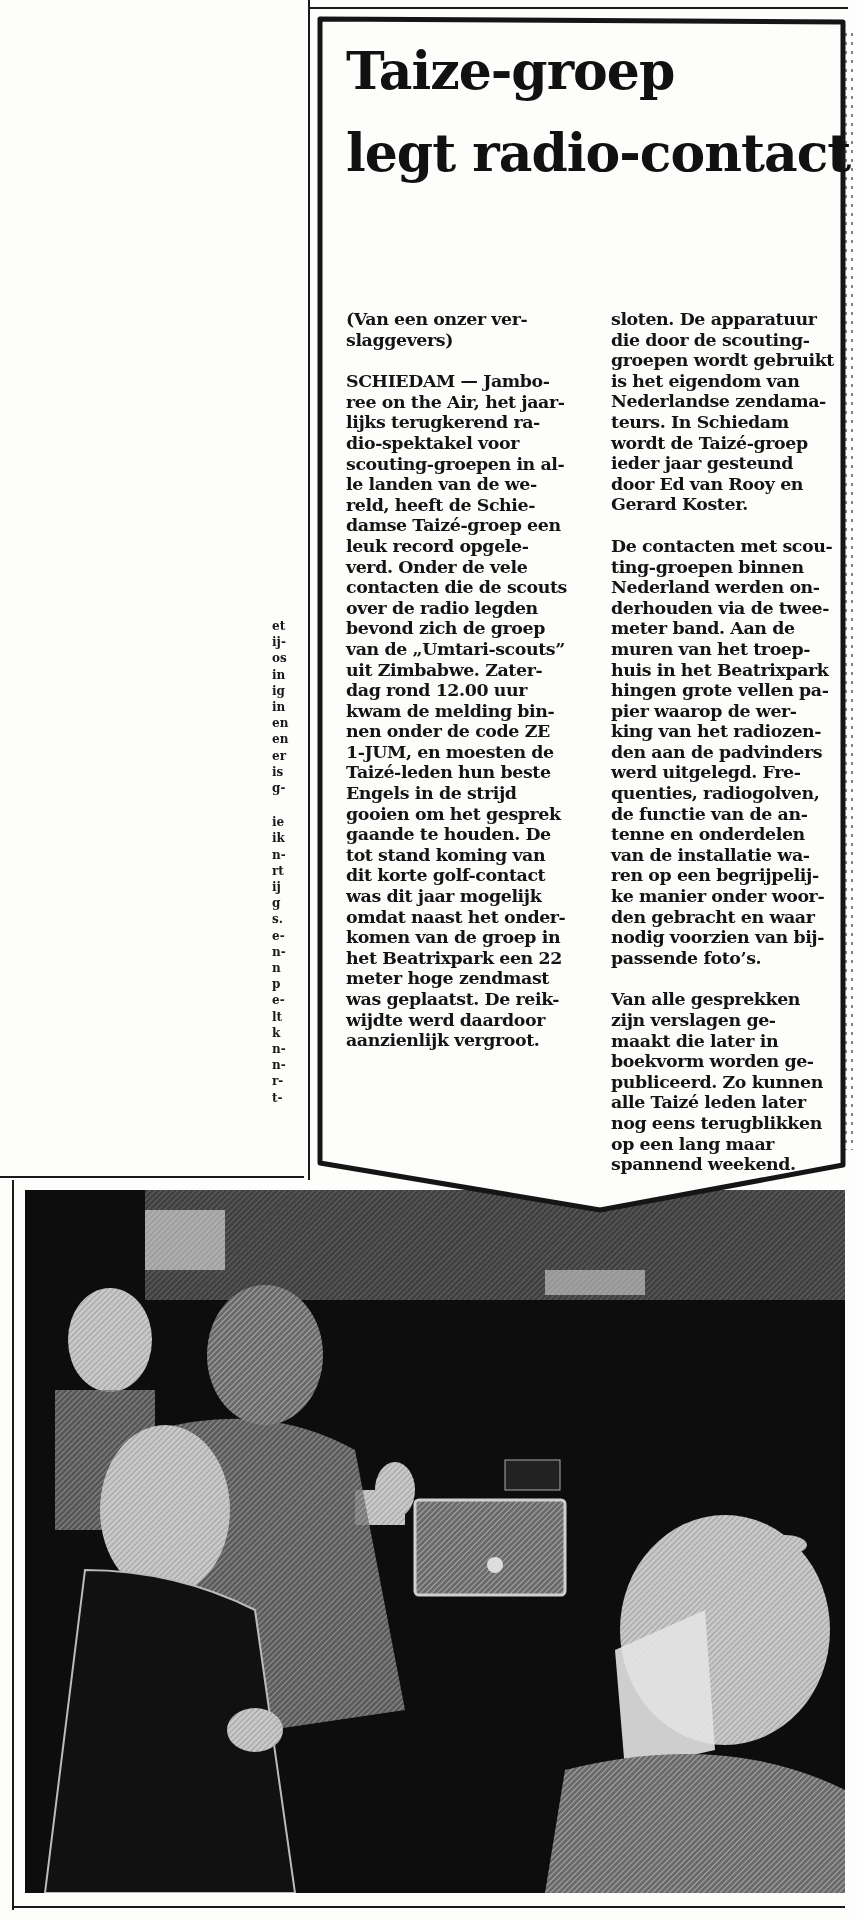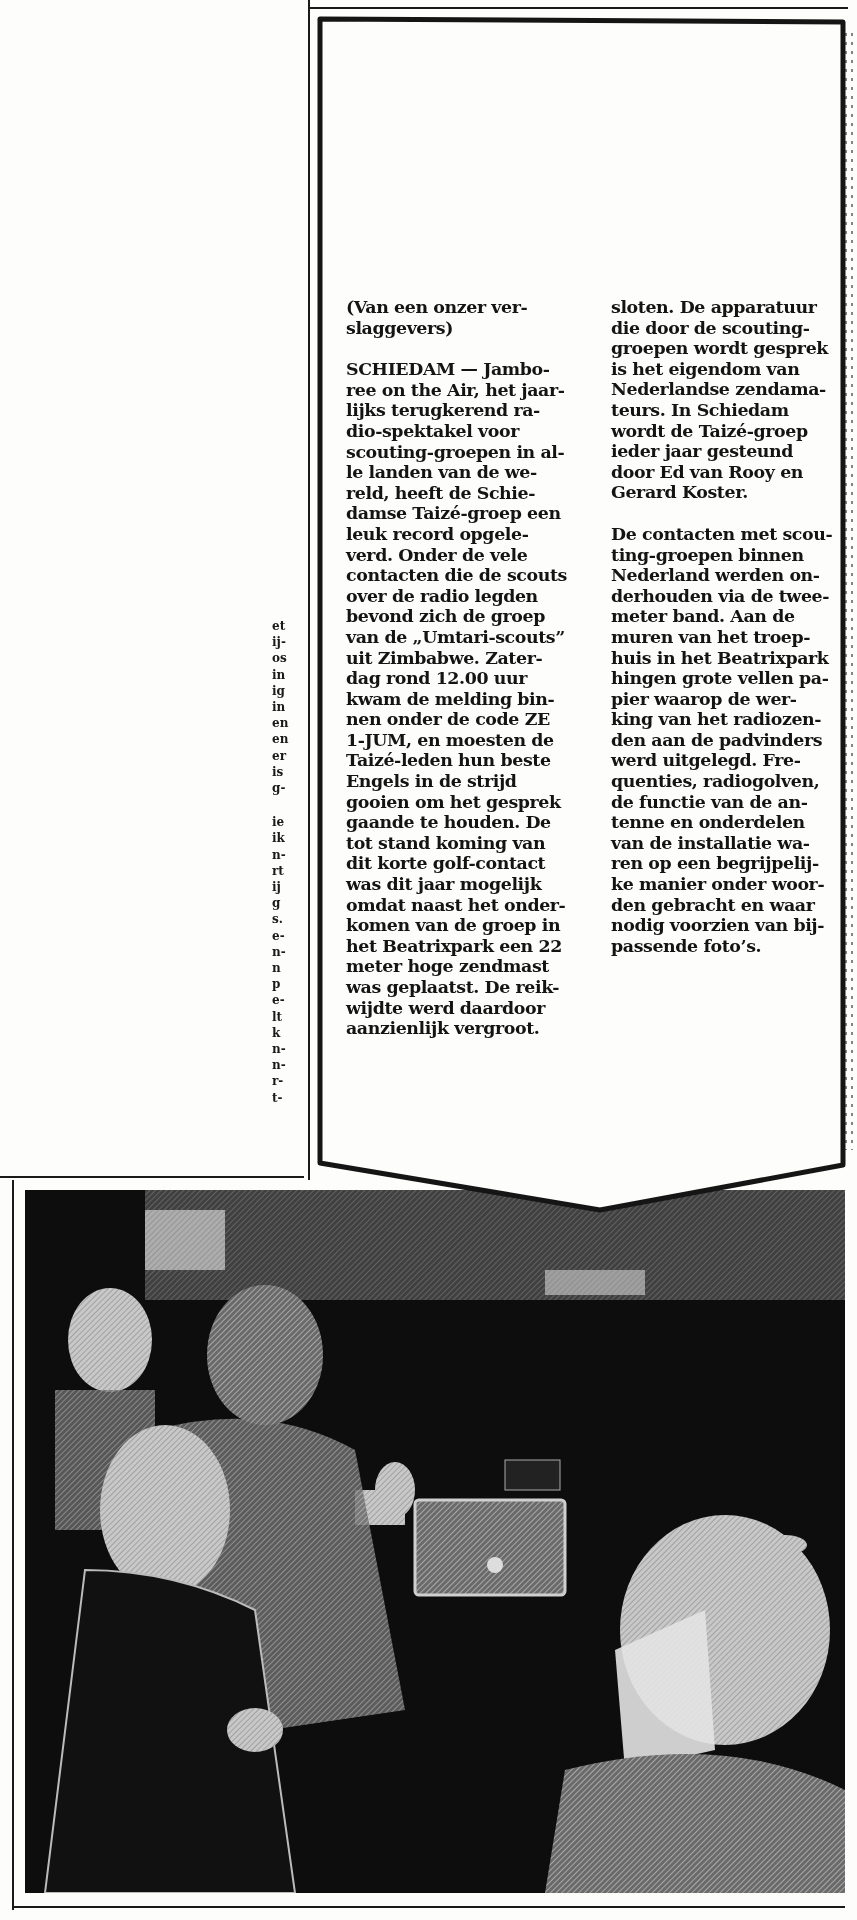--- a/index.html
+++ b/index.html
@@ -21,21 +21,21 @@
       position: absolute; left: 346px; top: 30px; width: 470px;
       font-family: "DejaVu Serif", "Liberation Serif", serif; font-weight: bold;
       font-size: 52px; line-height: 82px; letter-spacing: -1px; color: #111;
     }
     .headline div { white-space: nowrap; }
     .col {
       position: absolute; width: 260px;
       font-family: "DejaVu Serif", serif; font-weight: bold;
       font-size: 17.4px; line-height: 20.6px; letter-spacing: -0.4px; color: #141414;
     }
-    .col p { margin: 4px 0 21px 0; white-space: pre-line; }
+    .col p { margin: 16px 0 21px 0; white-space: pre-line; }
     .col-left { left: 346px; top: 293px; }
     .col-right { left: 611px; top: 293px; width: 230px; }
     .photo {
       position: absolute; left: 25px; top: 1190px; width: 820px; height: 703px;
       background: #0d0d0d; overflow: hidden;
     }
     .speckle {
       position: absolute; right: 2px; top: 30px; width: 12px; height: 1120px;
       background-image: radial-gradient(#333 1px, transparent 1.3px);
       background-size: 6px 9px; opacity: 0.6;
@@ -128,20 +128,22 @@
     <path d="M540 580 Q700 540 820 600 L820 703 L520 703 Z" fill="url(#ht)"></path>
     <ellipse cx="595" cy="620" rx="45" ry="35" fill="url(#ht)"></ellipse>
   </svg>
 </div>
 
 <svg class="article-box-svg" width="857" height="1230" viewBox="0 0 857 1230">
   <path d="M320 19 L843 22 L843 1165 L600 1210 L320 1163 Z" fill="#fdfdfb" stroke="#151515" stroke-width="5" stroke-linejoin="round"></path>
 </svg>
 
 <div class="headline">
+  <div>Taize-groep</div>
+  <div>legt radio-contact</div>
 </div>
 
 <div class="col col-left">
   <p>(Van een onzer ver-
 slaggevers)</p>
   <p>SCHIEDAM — Jambo-
 ree on the Air, het jaar-
 lijks terugkerend ra-
 dio-spektakel voor
 scouting-groepen in al-
@@ -171,21 +173,21 @@
 het Beatrixpark een 22
 meter hoge zendmast
 was geplaatst. De reik-
 wijdte werd daardoor
 aanzienlijk vergroot.</p>
 </div>
 
 <div class="col col-right">
   <p>sloten. De apparatuur
 die door de scouting-
-groepen wordt gesprek
+groepen wordt gebruikt
 is het eigendom van
 Nederlandse zendama-
 teurs. In Schiedam
 wordt de Taizé-groep
 ieder jaar gesteund
 door Ed van Rooy en
 Gerard Koster.</p>
   <p>De contacten met scou-
 ting-groepen binnen
 Nederland werden on-
@@ -200,13 +202,22 @@
 werd uitgelegd. Fre-
 quenties, radiogolven,
 de functie van de an-
 tenne en onderdelen
 van de installatie wa-
 ren op een begrijpelij-
 ke manier onder woor-
 den gebracht en waar
 nodig voorzien van bij-
 passende foto’s.</p>
+  <p>Van alle gesprekken
+zijn verslagen ge-
+maakt die later in
+boekvorm worden ge-
+publiceerd. Zo kunnen
+alle Taizé leden later
+nog eens terugblikken
+op een lang maar
+spannend weekend.</p>
 </div>
 
 </body></html>

